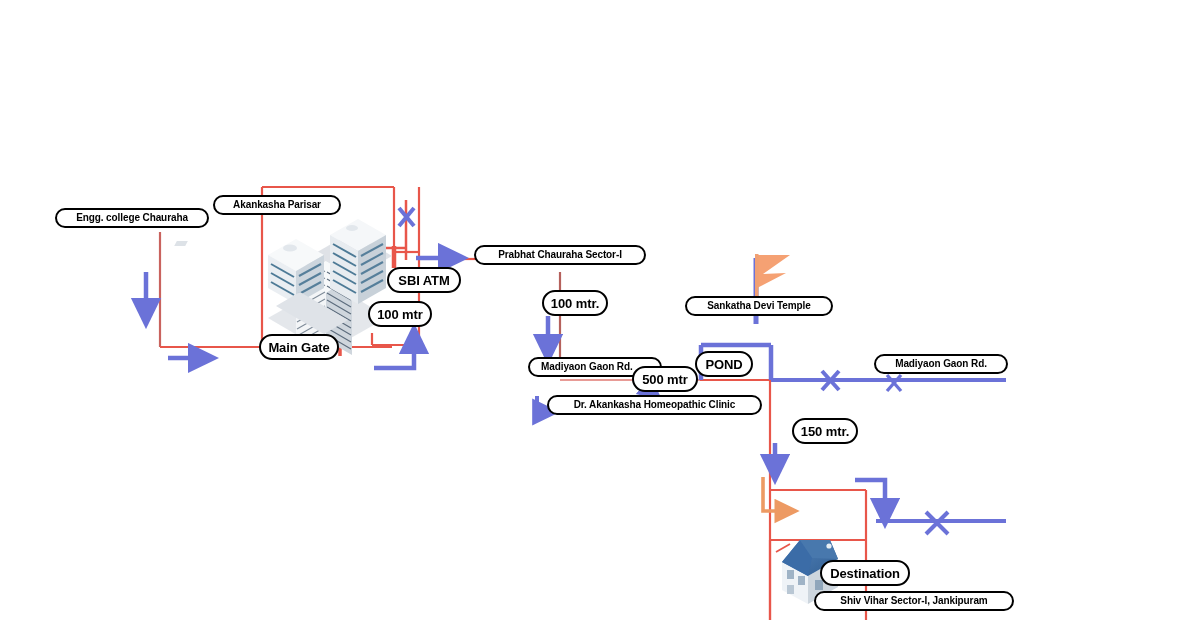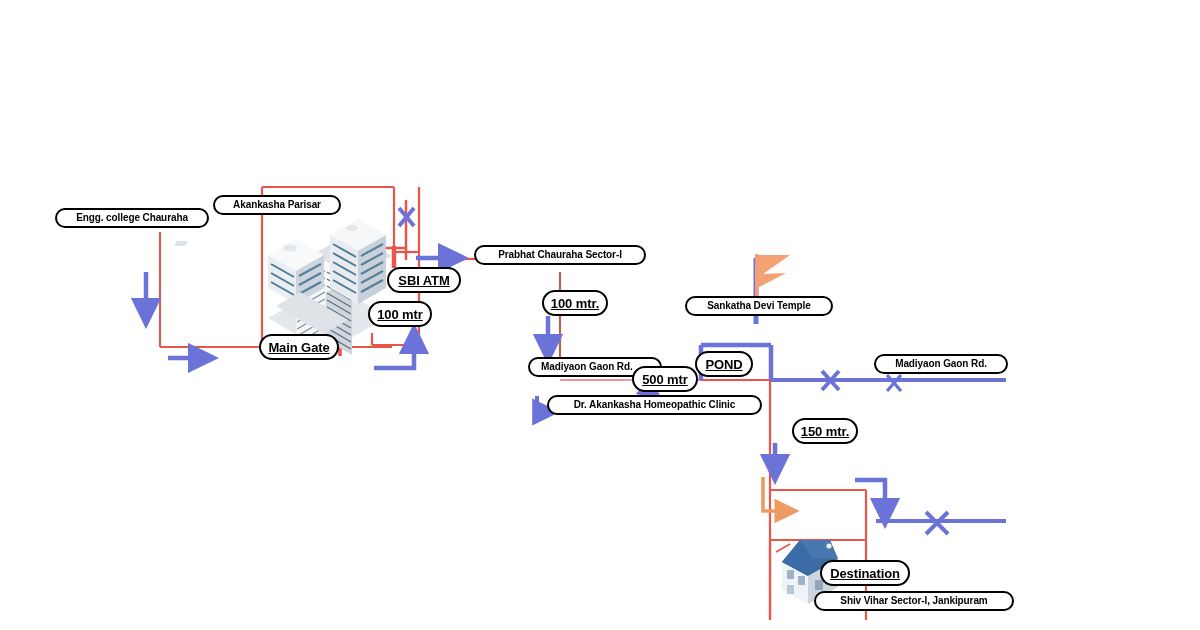--- a/index.html
+++ b/index.html
@@ -17,21 +17,21 @@
     line-height:1;
     display:flex;
     align-items:center;
     justify-content:center;
     white-space:nowrap;
     padding:8px 11px;
     height:16px;
     box-sizing:border-box;
     letter-spacing:-0.1px;
   }
-  .pill.sm{font-size:13px;height:26px;border-radius:13px;padding:0 10px;text-decoration:underline;}
+  .pill.sm{font-size:13px;height:26px;border-radius:13px;padding:0 10px;}
 </style>
 </head>
 <body>
 
 <div id="stage">
 
   <svg id="svg-layer" viewBox="0 0 1200 630" xmlns="http://www.w3.org/2000/svg">
     <defs>
       <marker id="arrow-blue" markerWidth="7" markerHeight="7" refX="3.2" refY="3.4" orient="auto">
         <path d="M0,0 L7,3.4 L0,6.8 Z" fill="#6b72d8"></path>

